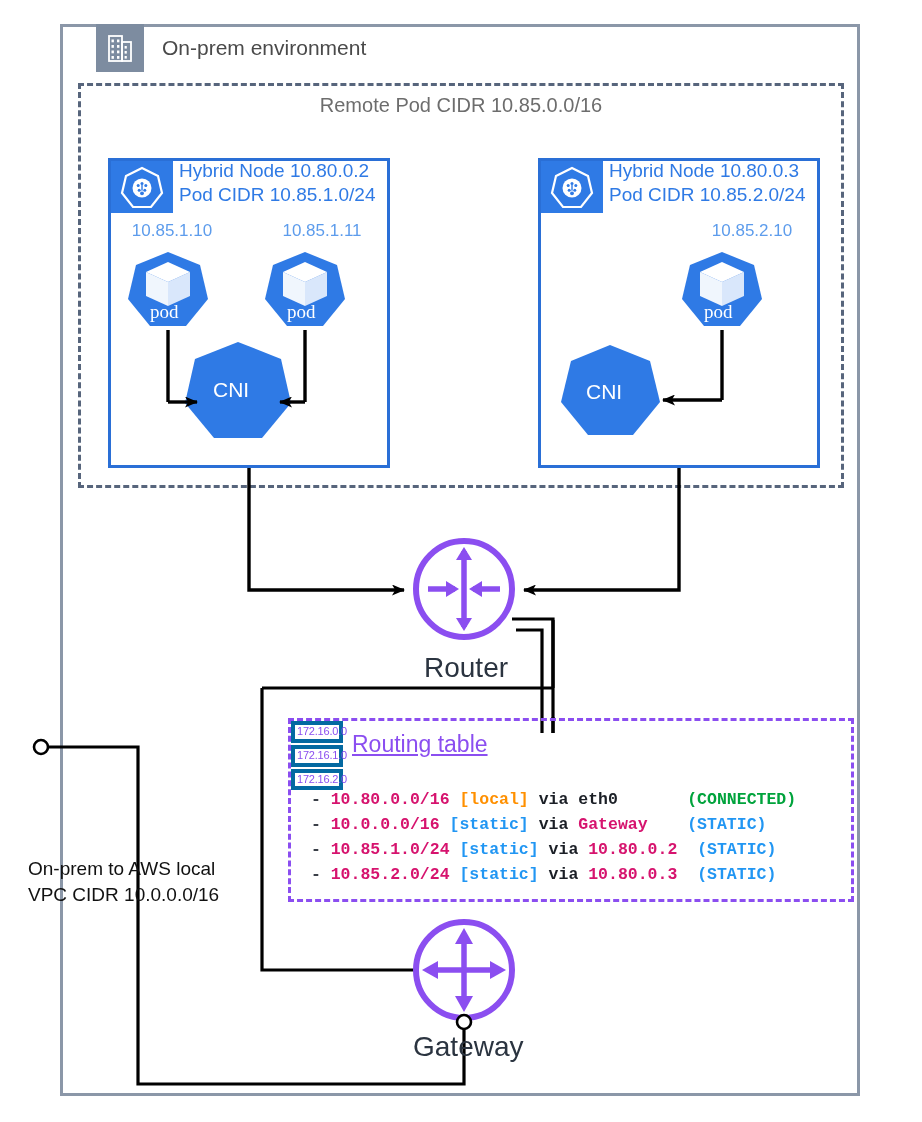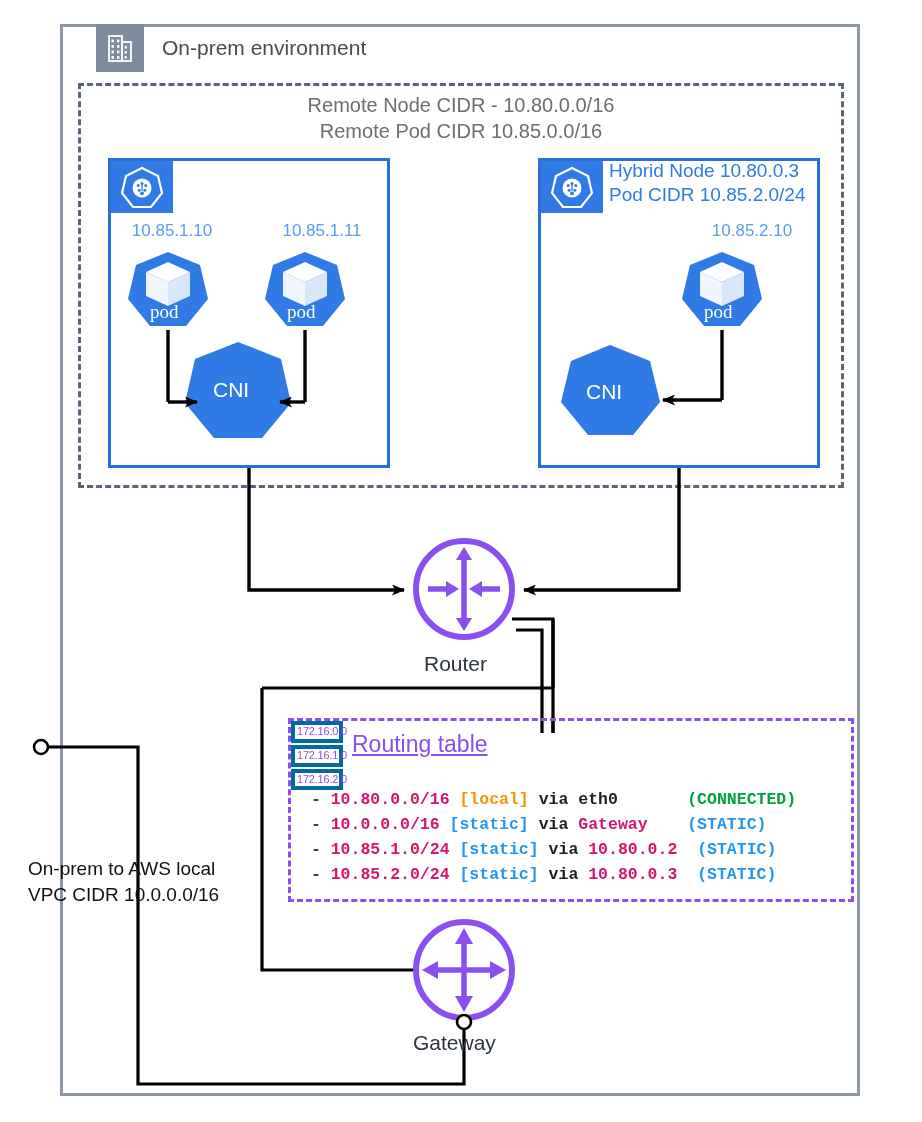--- a/index.html
+++ b/index.html
@@ -50,21 +50,21 @@
     position:absolute;left:68px;top:-2px;font-size:19px;color:#2f7ae5;line-height:1.27;white-space:nowrap;
   }
   .pod-ip{
     position:absolute;font-size:17px;color:#5d9cec;white-space:nowrap;text-align:center;
   }
 
   
   .shape-label{position:absolute;white-space:nowrap;}
   .pod-label{font-size:19px;color:#ffffff;font-family:Liberation Serif, serif;}
   .cni-label{font-size:21px;color:#ffffff;}
-  .device-label{font-size:21px;color:#2b3440;}
+  .device-label{font-size:28px;color:#2b3440;}
   .link-label{position:absolute;font-size:19px;color:#111111;line-height:1.36;white-space:nowrap;}
 
   
   .rt-box{
     position:absolute;left:288px;top:718px;width:566px;height:184px;
     border:3px dashed #8b4ef0;box-sizing:border-box;
   }
   .rt-title{
     position:absolute;left:352px;top:731px;font-size:23px;color:#8b4ef0;text-decoration:underline;
   }
@@ -108,21 +108,20 @@
         <rect x="19.6" y="14" width="2.2" height="2.6" fill="#ffffff"></rect>
         <rect x="19.6" y="19" width="2.2" height="2.6" fill="#ffffff"></rect>
         <rect x="19.6" y="24" width="2.2" height="2.6" fill="#ffffff"></rect>
       </svg>
     </div>
     <div class="onprem-title">On-prem environment</div>
   </div>
 
   <div class="remote-box"></div>
   <div class="remote-caption">
-    <div>Remote Node CIDR - 10.80.0.0/16</div>
     <div>Remote Pod CIDR 10.85.0.0/16</div>
   </div>
 
   <div class="node-box" style="left:108px;top:158px;width:282px;height:310px;">
     <div class="node-head">
       <div class="node-head-bg"></div>
       <span class="k8s-badge">
         <svg width="50" height="46" viewBox="0 0 50 46" aria-hidden="true">
           <polygon points="25,3 41,11 45,28 34,42 16,42 5,28 9,11" fill="none" stroke="#ffffff" stroke-width="2.2"></polygon>
           <circle cx="25" cy="23" r="9.5" fill="#ffffff"></circle>
@@ -130,20 +129,24 @@
             <circle cx="25" cy="18.6" r="1.5"></circle>
             <circle cx="21.2" cy="20.6" r="1.5"></circle>
             <circle cx="28.8" cy="20.6" r="1.5"></circle>
             <circle cx="22.2" cy="25.3" r="1.5"></circle>
             <circle cx="27.8" cy="25.3" r="1.5"></circle>
             <circle cx="25" cy="28.3" r="1.9"></circle>
             <rect x="24.3" y="19.6" width="1.4" height="6"></rect>
           </g>
         </svg>
       </span>
+      <span class="node-titles">
+        <span>Hybrid Node 10.80.0.2</span><br>
+        <span>Pod CIDR 10.85.1.0/24</span>
+      </span>
     </div>
     <span class="pod-ip" style="left:0px;top:60px;width:122px;">10.85.1.10</span>
     <span class="pod-ip" style="left:146px;top:60px;width:130px;">10.85.1.11</span>
   </div>
 
   <div class="node-box" style="left:538px;top:158px;width:282px;height:310px;">
     <div class="node-head">
       <div class="node-head-bg"></div>
       <span class="k8s-badge">
         <svg width="50" height="46" viewBox="0 0 50 46" aria-hidden="true">

